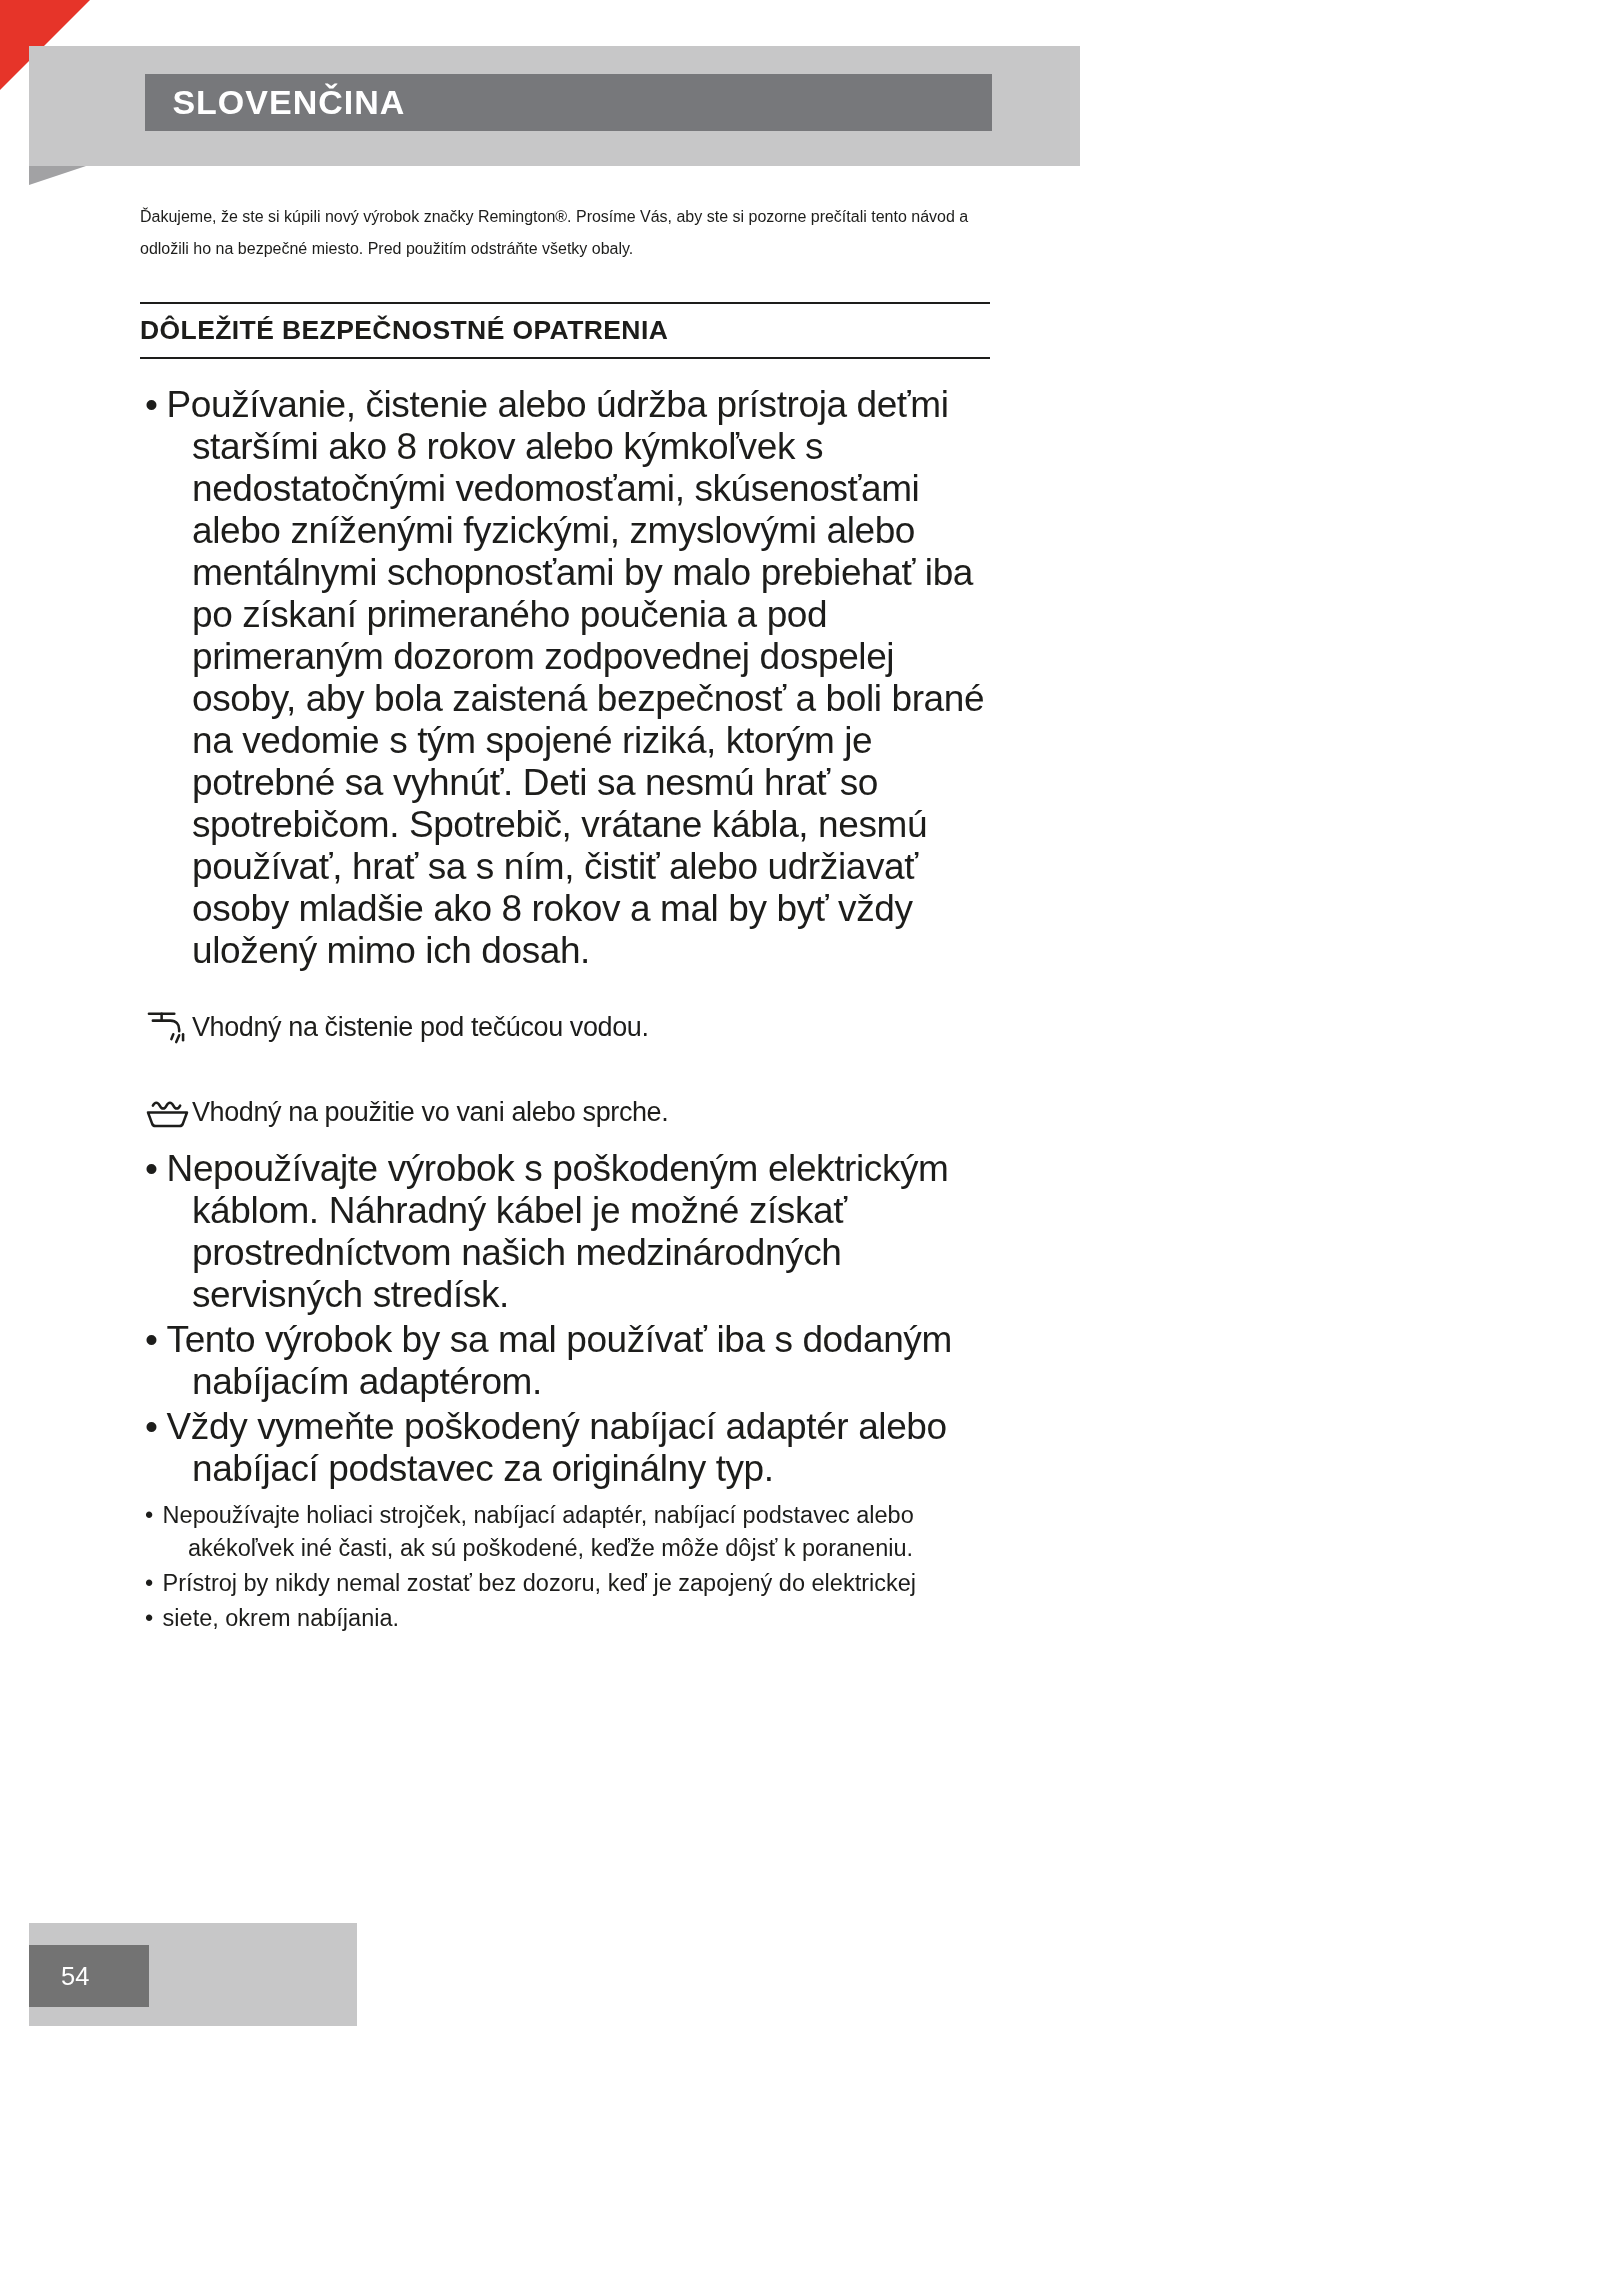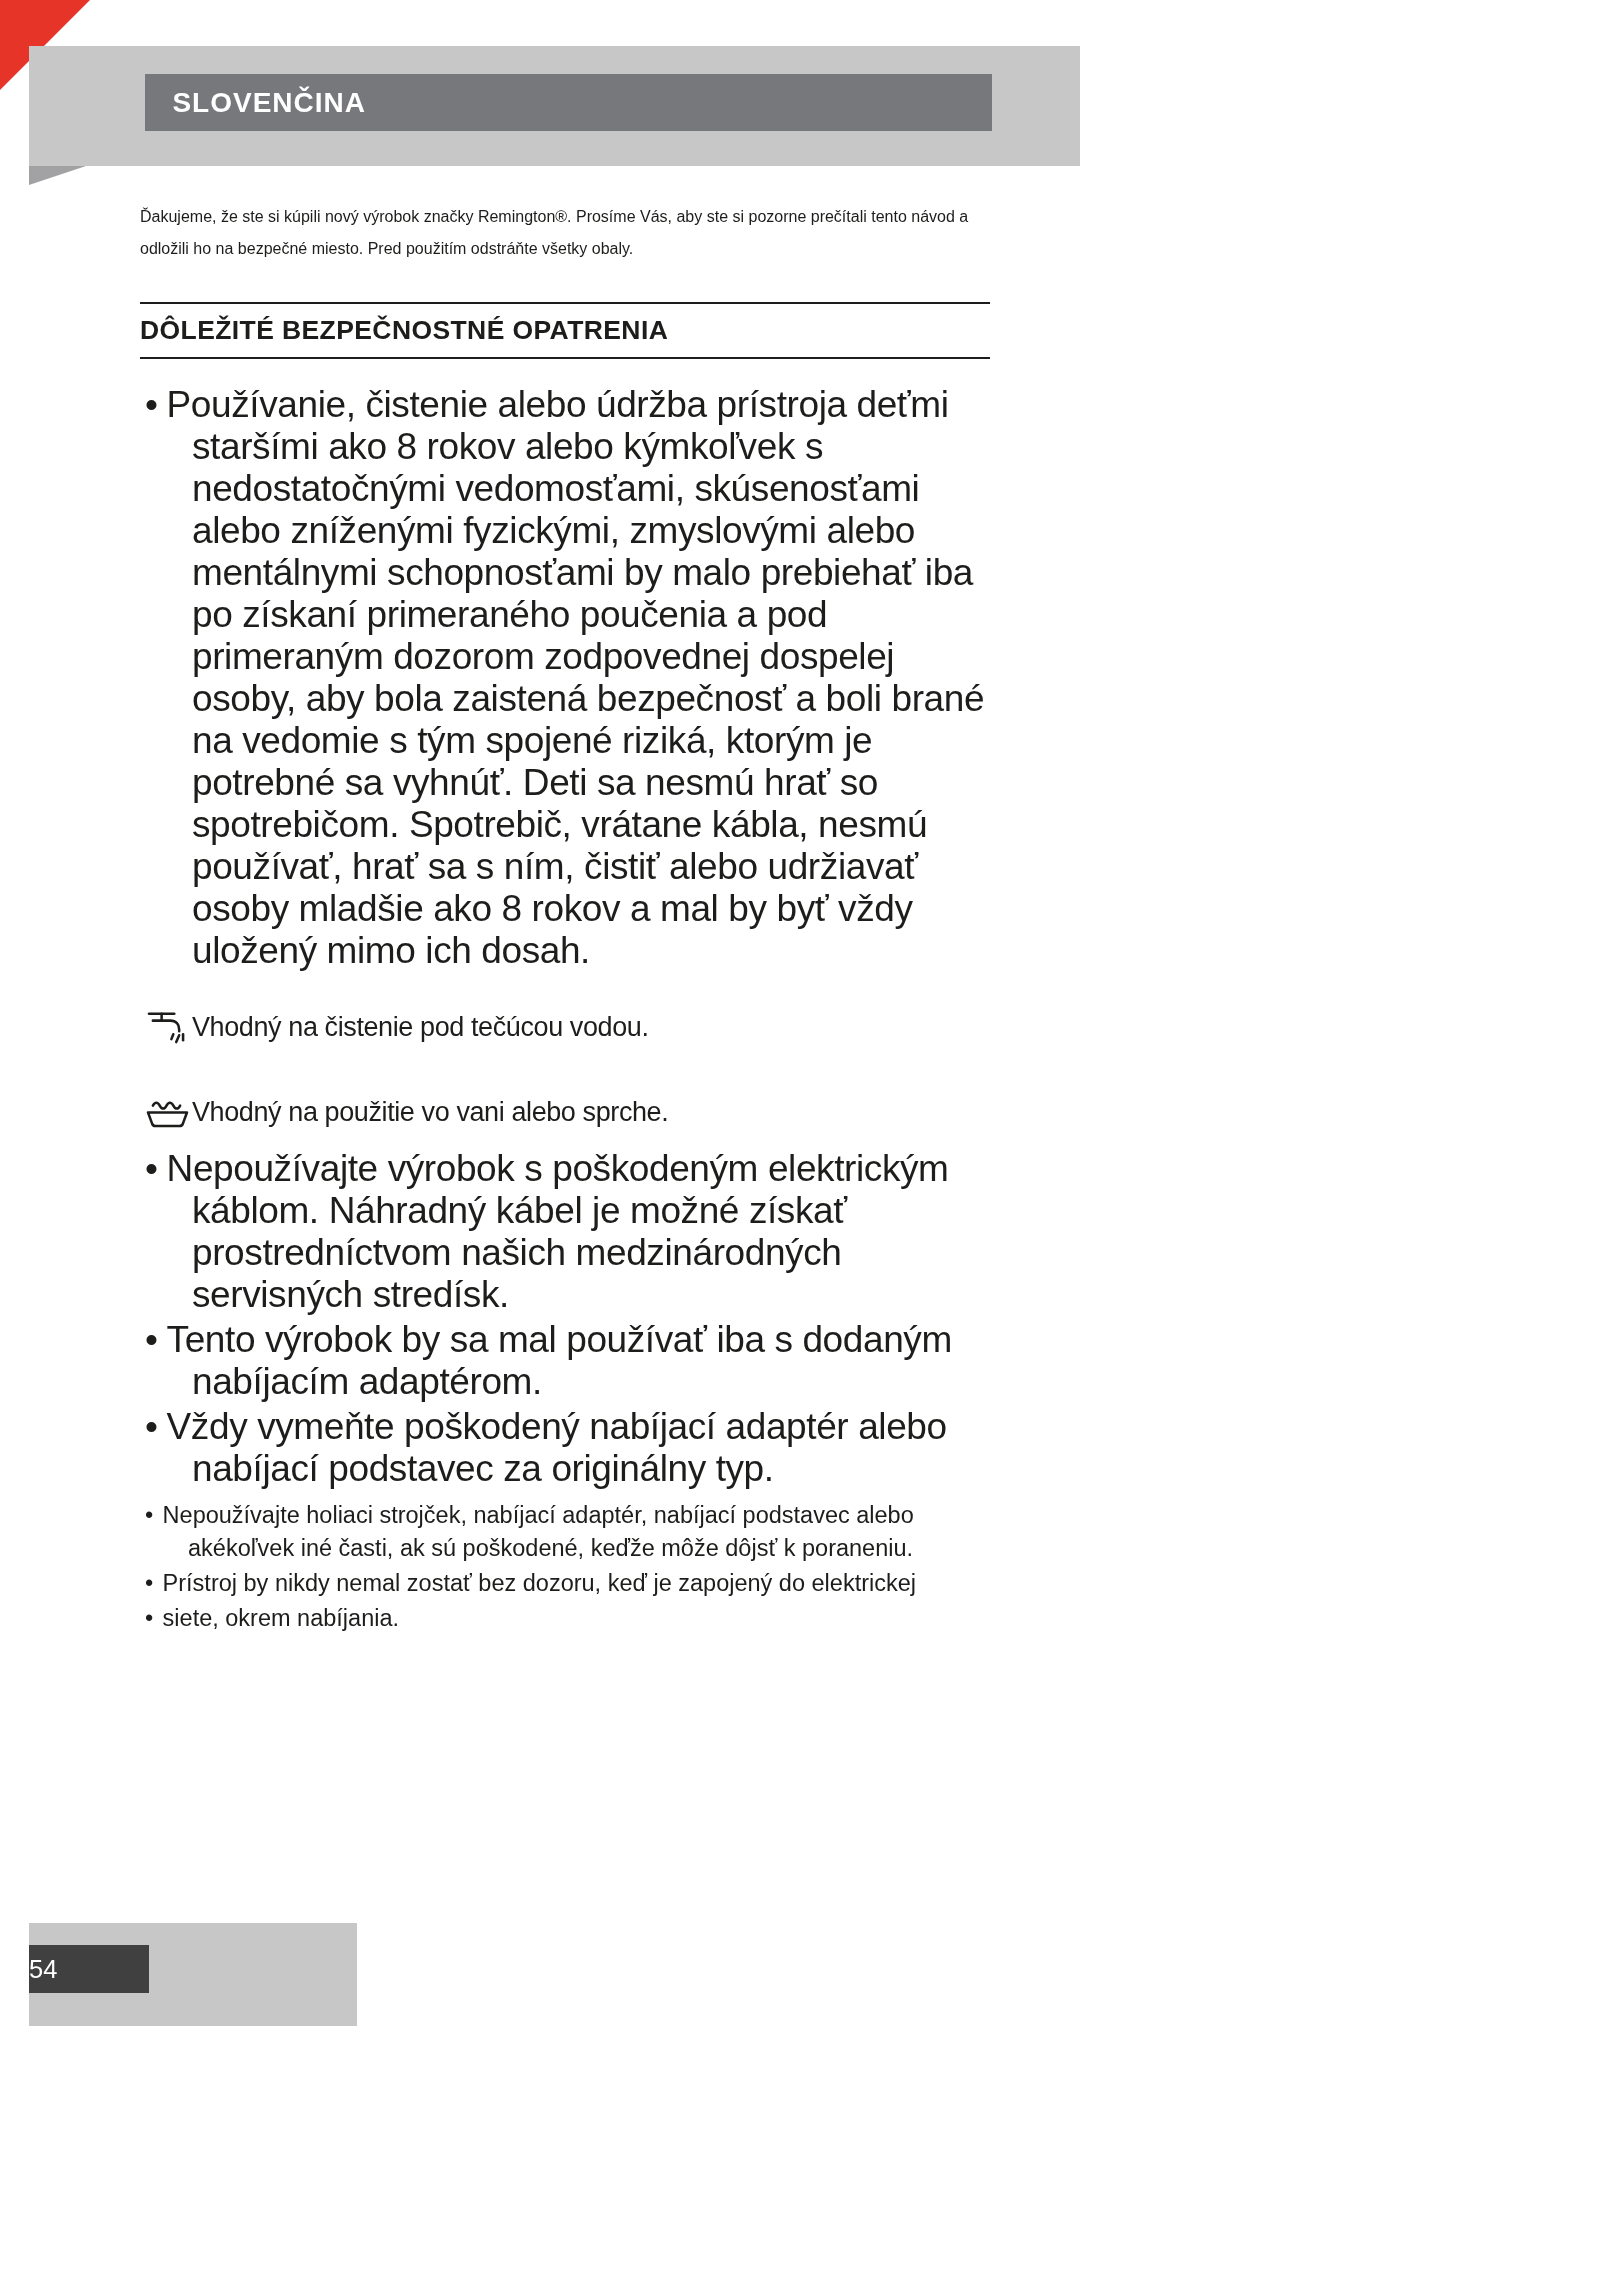--- a/index.html
+++ b/index.html
@@ -34,21 +34,21 @@
     border-right: 57px solid transparent;
   }
   .titlebar {
     position: absolute; left: 145px; top: 74px;
     width: 847px; height: 57px;
     background: #77787b;
     display: flex; align-items: center;
     padding-left: 27.4px; box-sizing: border-box;
   }
   .titlebar .title-text {
-    color: #ffffff; font-size: 28px; font-weight: bold; letter-spacing: 1px;
+    color: #ffffff; font-size: 34px; font-weight: bold; letter-spacing: 1px;
   }
 
   
   .content {
     position: absolute; left: 140px; top: 201px;
     width: 850px;
   }
   .intro {
     font-size: 16px; line-height: 32px;
     margin: 0 0 37px 0;
@@ -87,24 +87,24 @@
   .icon-stroke { stroke: #1d1d1b; stroke-width: 2.6; fill: none; stroke-linecap: round; stroke-linejoin: round; }
 
   
   .footer-band {
     position: absolute; left: 29px; top: 1923px;
     width: 328px; height: 103px;
     background: #c7c7c8;
   }
   .page-box {
     position: absolute; left: 29px; top: 1945px;
-    width: 120px; height: 48px;
-    background: #404040;
+    width: 120px; height: 62px;
+    background: #737373;
     display: flex; align-items: center;
-    box-sizing: border-box;
+    padding-left: 32px; box-sizing: border-box;
   }
   .page-box .page-num { color: #ffffff; font-size: 25.5px; }
 </style>
 </head>
 <body>
 
 <div class="corner-red"></div>
 
 <div class="band"></div>
 <div class="band-fold"></div>

